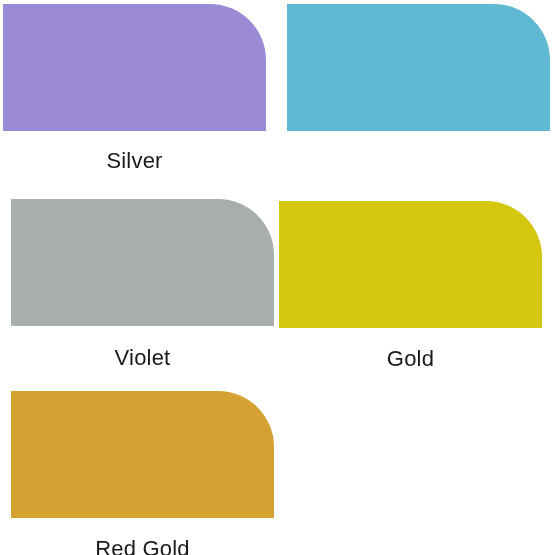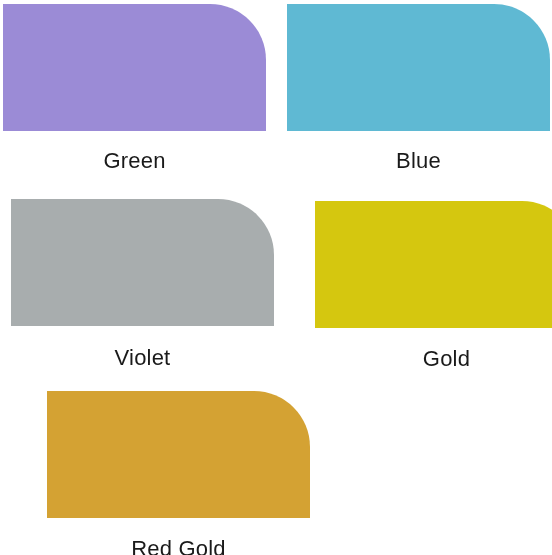--- a/index.html
+++ b/index.html
@@ -32,21 +32,21 @@
     align-items: flex-start;
     box-sizing: border-box;
   }
 
   
   .col-left  { padding-left: 3px;  }
   .col-right { padding-left: 11px; }
 
   .row-1 { padding-top: 4px;  }
   .row-2 { padding-top: 14px; }
-  .row-3 { padding-top: 16px; margin-left: 36px; }
+  .row-3 { padding-top: 16px; }
 
   .swatch-chip {
     width: 263px;
     height: 127px;
     border-top-right-radius: 56px;
     border-top-left-radius: 0;
     border-bottom-right-radius: 0;
     border-bottom-left-radius: 0;
     background-color: #cccccc;
     flex: none;
@@ -67,26 +67,25 @@
   .row-2 .swatch-label { margin-top: 19px; }
   .row-3 .swatch-label { margin-top: 18px; }
 </style>
 </head>
 <body style="background: rgb(255, 255, 255);">
 
 <div id="swatch-grid">
 
   <div class="swatch-cell col-left row-1">
     <div class="swatch-chip" style="background-color: rgb(155, 139, 214);"></div>
-    <div class="swatch-label" style="color: rgb(26, 26, 26);">Green</div>
+    <div class="swatch-label" style="color: rgb(26, 26, 26);">Silver</div>
   </div>
 
   <div class="swatch-cell col-right row-1">
     <div class="swatch-chip" style="background-color: rgb(95, 185, 211);"></div>
-    <div class="swatch-label" style="color: rgb(26, 26, 26);">Blue</div>
   </div>
 
 
   <div class="swatch-cell col-right row-2">
     <div class="swatch-chip" style="background-color: rgb(168, 173, 174);"></div>
     <div class="swatch-label" style="color: rgb(26, 26, 26);">Violet</div>
   </div>
 
   <div class="swatch-cell col-left row-3">
     <div class="swatch-chip" style="background-color: rgb(213, 199, 15);"></div>

